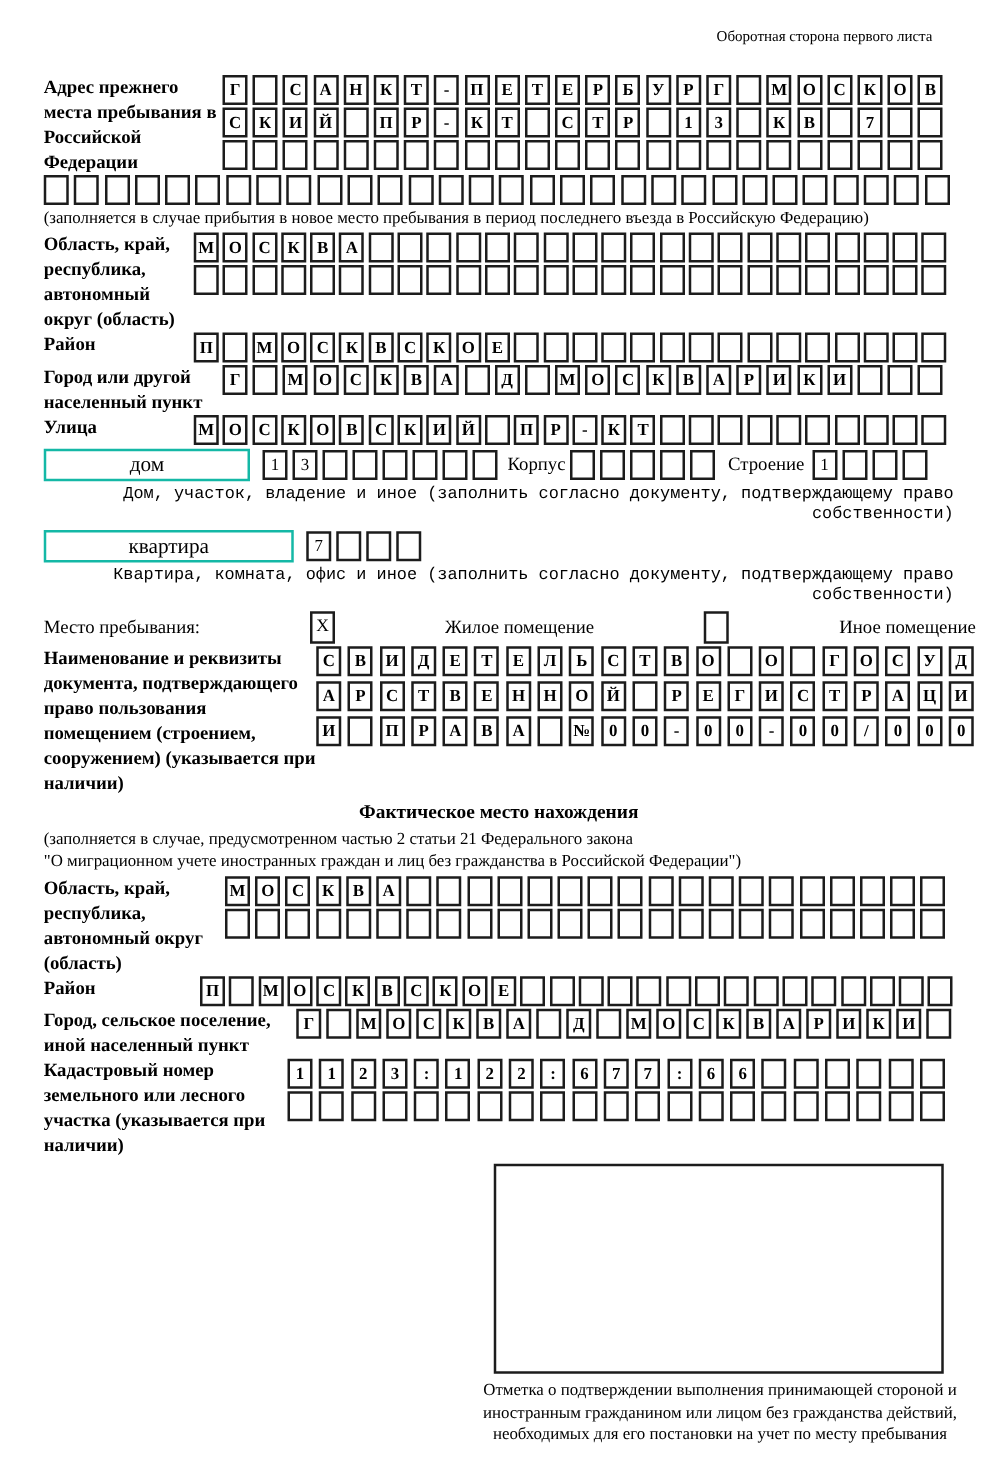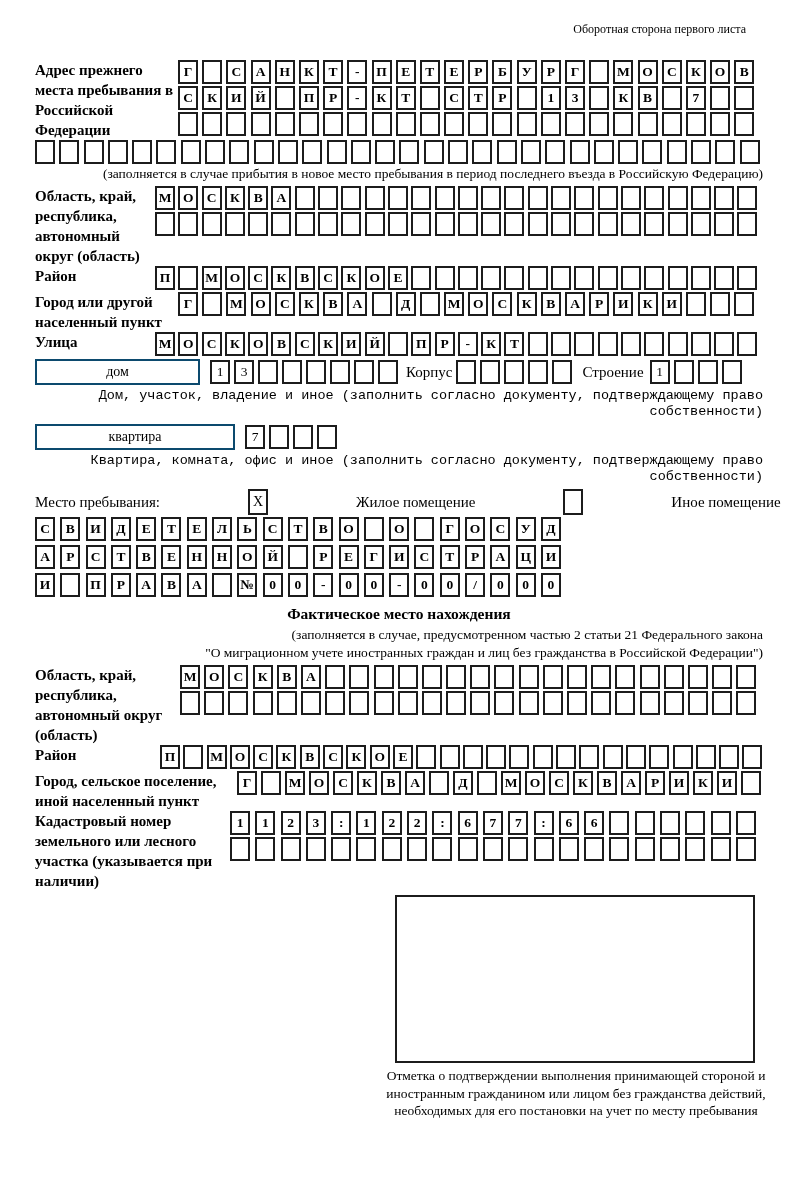--- a/index.html
+++ b/index.html
@@ -9,25 +9,25 @@
   .content{position:absolute;top:60px;left:35px;width:728px;}
   .field{display:flex;align-items:flex-start;font-weight:bold;}
   .f-label{flex:none;font-size:15px;line-height:20px;}
   .lw143{width:143px}.lw120{width:120px}.lw218{width:218px}
   .lw145{width:145px}.lw125{width:125px}.lw202{width:202px}.lw195{width:195px}
   .cellrow{display:flex;margin-bottom:2px;}
   .cell{flex:none;width:20px;height:24px;border:2px solid #1c1c1c;box-sizing:border-box;
         display:flex;align-items:center;justify-content:center;font-size:13.5px;background:#fff;}
   .g42{gap:4.2px}.g33{gap:3.3px}.g43{gap:4.3px}.g53{gap:5.3px}.g40{gap:4px}
   .docrow{margin-bottom:4px;}
-  .note{font-size:13.5px;line-height:16px;text-align:right;margin:2px 0 4px;}
+  .note{font-size:13.5px;line-height:16px;text-align:left;margin:2px 0 4px;}
   .sec-title{font-size:15.5px;font-weight:bold;text-align:center;margin:4px 0 4px;}
   .house-row{display:flex;align-items:center;margin:1px 0 3px;}
-  .wide-box{flex:none;border:2px solid #0c4a6e;height:26px;box-sizing:border-box;
-            display:flex;align-items:center;justify-content:center;font-size:14px;background:#fff;}
+  .wide-box{flex:none;border:2px solid #14b8a6;height:26px;box-sizing:border-box;
+            display:flex;align-items:center;justify-content:center;font-size:17px;background:#fff;}
   .inline-label{font-size:15px;white-space:nowrap;}
   .stay-row{display:flex;align-items:center;margin:3px 0 2px;gap:44px;}
   .checkbox{flex:none;width:20px;height:26px;border:2px solid #1c1c1c;box-sizing:border-box;
             display:flex;align-items:center;justify-content:center;font-size:14px;background:#fff;}
   .stay-note{font-size:13.5px;margin:0 0 4px 205px;}
   .left-note{font-size:13.5px;line-height:16px;text-align:right;margin:2px 0 4px;font-family:Liberation Mono, monospace;}
   .stamp-box{width:360px;height:168px;border:2px solid #1c1c1c;box-sizing:border-box;margin:4px 0 4px 360px;background:#fff;}
   .stamp-note{width:446px;margin-left:318px;font-size:13.5px;line-height:17.5px;text-align:center;}
 </style>
 </head>
@@ -369,20 +369,21 @@
       <span class="checkbox"></span>
       <span style="width:10px"></span>
       <span class="inline-label">Иное помещение</span>
       <span style="width:26px"></span>
       <span class="checkbox"></span>
       <span style="width:14px"></span>
       <span class="inline-label">Организация</span>
     </div>
 
     <div class="field">
+      <div class="f-label lw218">Наименование и реквизиты документа, подтверждающего право пользования помещением (строением, сооружением) (указывается при наличии)</div>
       <div>
         <div class="cellrow g53 docrow">
             <div class="cell">С</div>
             <div class="cell">В</div>
             <div class="cell">И</div>
             <div class="cell">Д</div>
             <div class="cell">Е</div>
             <div class="cell">Т</div>
             <div class="cell">Е</div>
             <div class="cell">Л</div>

